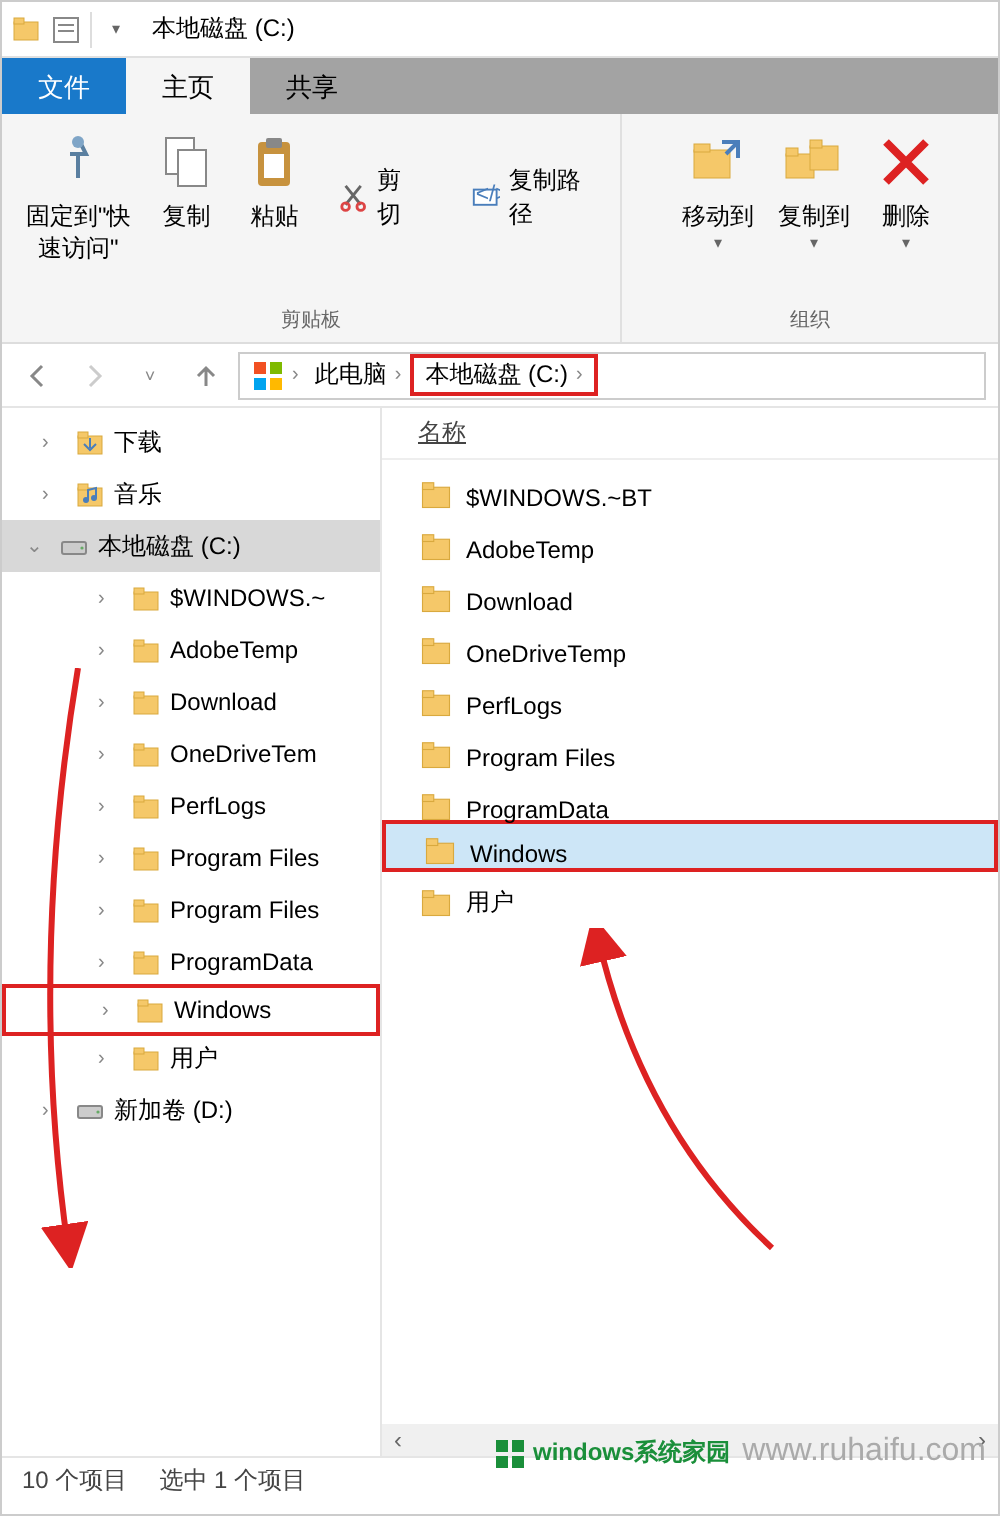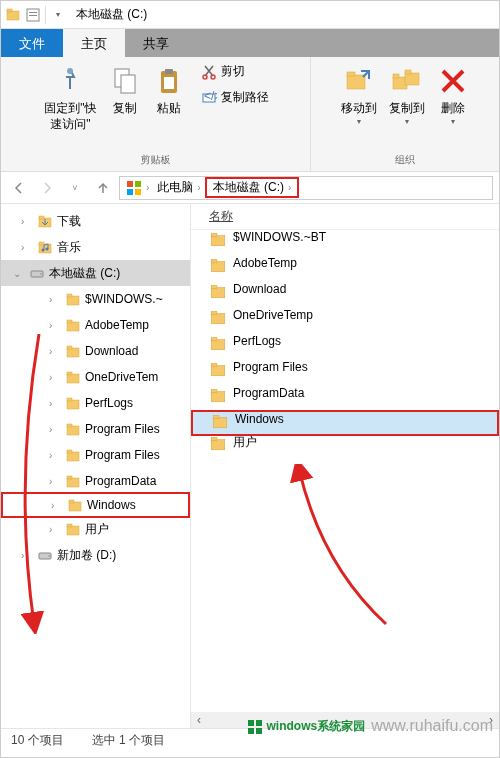--- a/index.html
+++ b/index.html
@@ -38,30 +38,30 @@
 .tree-item { display: flex; align-items: center; height: 26px; cursor: pointer; padding-left: 8px; gap: 4px; }
 .tree-item.depth1 { padding-left: 20px; }
 .tree-item.depth2 { padding-left: 48px; }
 .tree-item .exp { width: 12px; color: #888; font-size: 10px; }
 .tree-item .ficon { width: 16px; height: 16px; }
 .tree-item.sel { background: #d8d8d8; }
 .tree-item.hl { border: 2px solid #d22; margin: -2px 0; }
 
 .list { flex: 1; position: relative; overflow: hidden; }
 .list-header { height: 26px; display: flex; align-items: center; padding-left: 18px; font-size: 12px; color: #444; border-bottom: 1px solid #eee; text-decoration: underline; }
-.list-row { display: flex; align-items: flex-start; height: 26px; padding-left: 18px; gap: 6px; cursor: pointer; }
+.list-row { display: flex; align-items: flex-end; height: 26px; padding-left: 18px; gap: 6px; cursor: pointer; }
 .list-row .ficon { width: 18px; height: 18px; }
 .list-row.sel { background: #cde6f7; }
 .list-row.hl { border: 2px solid #d22; margin: -2px 0; }
 
 .hscroll { position: absolute; bottom: 0; left: 0; right: 0; height: 16px; background: #f0f0f0; display: flex; align-items: center; }
 .hscroll .arrow { width: 16px; height: 16px; display: flex; align-items: center; justify-content: center; color: #666; cursor: pointer; }
 .hscroll .track { flex: 1; }
 
-.status { height: 24px; border-top: 1px solid #e5e5e5; display: flex; align-items: center; padding: 0 10px; gap: 28px; font-size: 12px; color: #444; }
+.status { height: 24px; border-top: 1px solid #e5e5e5; display: flex; align-items: center; padding: 0 10px; gap: 16px; font-size: 12px; color: #444; }
 
 .watermark { position: absolute; right: 6px; bottom: 22px; display: flex; align-items: flex-end; gap: 4px; }
 .watermark .logo { width: 16px; height: 16px; }
 .watermark .txt { font-size: 12px; color: #1a8f3a; font-weight: bold; }
 .watermark .sub { font-size: 16px; color: #aaa; margin-left: 2px; }
 
 .folder-icon { fill: #f5c869; stroke: #d9a93e; stroke-width: 0.5; }
 
 .red-arrow { position: absolute; pointer-events: none; }
 </style>
@@ -112,21 +112,21 @@
         <span>复制</span>
       </div>
       <div class="big-btn">
         <span class="icon"><svg viewBox="0 0 32 32">
               <rect x="8" y="6" width="16" height="22" fill="#c7923e" rx="2"></rect>
               <rect x="12" y="4" width="8" height="5" fill="#888" rx="1"></rect>
               <rect x="11" y="12" width="10" height="12" fill="#fff"></rect>
             </svg></span>
         <span>粘贴</span>
       </div>
-      <div style="display:flex;flex-direction:column;gap:5px;margin-left:6px;">
+      <div style="display:flex;gap:16px;margin-left:6px;">
         <div class="small-btn">
           <span class="icon"><svg viewBox="0 0 16 16">
                 <path d="M4 2 L12 12 M12 2 L4 12" stroke="#666" stroke-width="1.5"></path>
                 <circle cx="4" cy="13" r="2" fill="none" stroke="#d44" stroke-width="1.5"></circle>
                 <circle cx="12" cy="13" r="2" fill="none" stroke="#d44" stroke-width="1.5"></circle>
               </svg></span>
           <span>剪切</span>
         </div>
         <div class="small-btn">
           <span class="icon"><svg viewBox="0 0 16 16">

